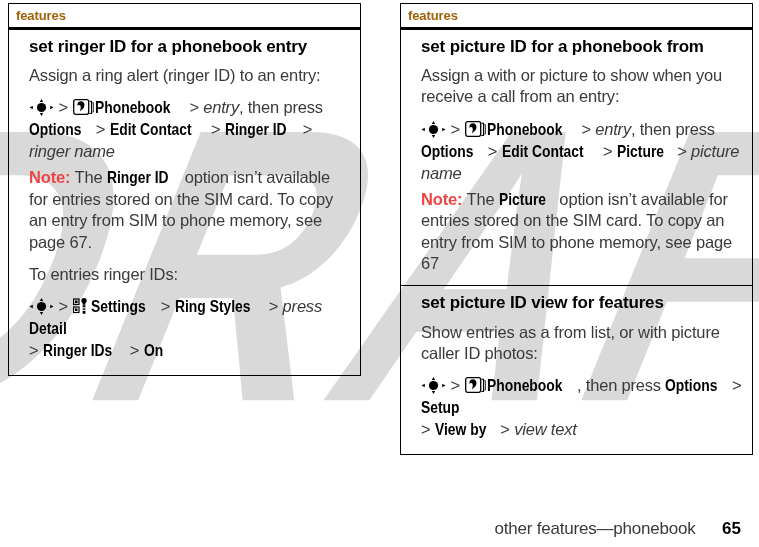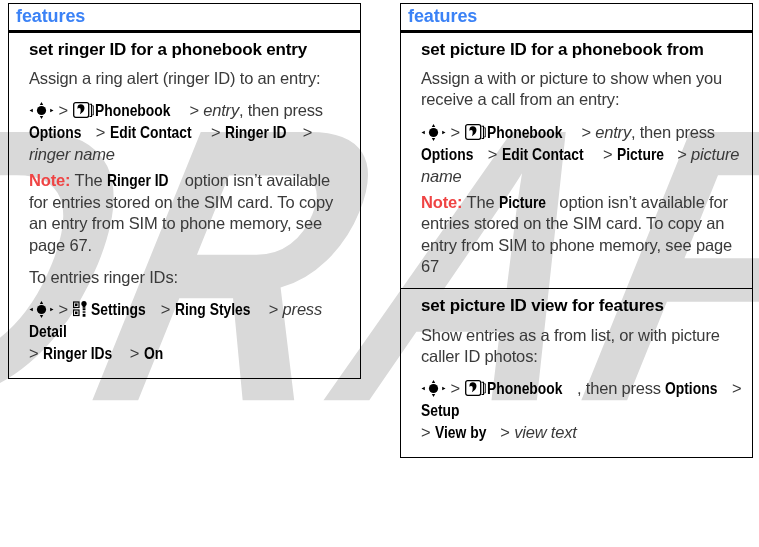--- a/index.html
+++ b/index.html
@@ -62,23 +62,23 @@
     border: 1px solid #000;
     border-collapse: collapse;
     background: transparent;
     width: 100%;
   }
   .ftable .hdr-row td {
     padding: 2px 7px 3px 7px;
     border-bottom: 3px solid #000;
   }
   .ftable .hdr {
-    font-size: 18px;
-    font-weight: bold;
-    color: #3b82f6;
+    font-size: 13px;
+    font-weight: bold;
+    color: #a16207;
     letter-spacing: -0.1px;
   }
   .ftable .body-row > td {
     padding: 4px 8px 9px 20px;
     vertical-align: top;
   }
   .ftable .body-row.div-top > td {
     border-top: 1px solid #000;
   }
 
@@ -248,14 +248,18 @@
                     <path d="M33 6.5 L37 6.5 L37 31 L33 31" fill="none" stroke="#000" stroke-width="2.2"></path>
                     <path d="M38.4 9.5 L40.6 9.5 L40.6 28 L38.4 28" fill="none" stroke="#000" stroke-width="1.8"></path>
                     <path d="M9 12.5 c0,-3.6 3.1,-6 6.6,-6 c4.2,0 7.4,3 7.4,7.4 c0,5.4 -4.4,9.8 -9.2,12.6 c1.1,-3 1.6,-5.6 1.6,-8.2 c0,-2.6 -1.1,-4.2 -3.1,-4.2 c-1.5,0 -2.6,0.8 -3.3,1.9 z" fill="#000"></path>
                   </svg></span><span class="mi">Phonebook</span><span>, then press </span><span class="mi">Options</span><span class="gt"> &gt; </span><span class="mi">Setup</span><br><span class="gt"> &gt; </span><span class="mi">View by</span><span class="gt"> &gt; </span><span class="it">view text</span></p>
             </td>
           </tr>
         </tbody>
       </table>
     </div>
 
+  <div class="footer">
+    <span class="fnote">other features—phonebook</span>
+    <span class="fpage">65</span>
+  </div>
 
 </div>
 
 </body></html>

